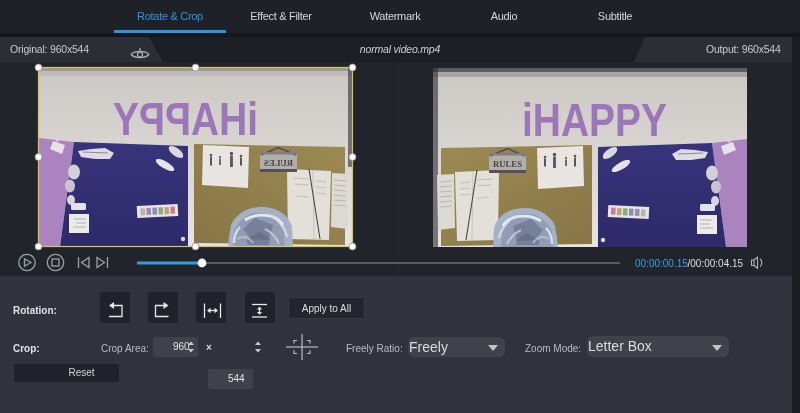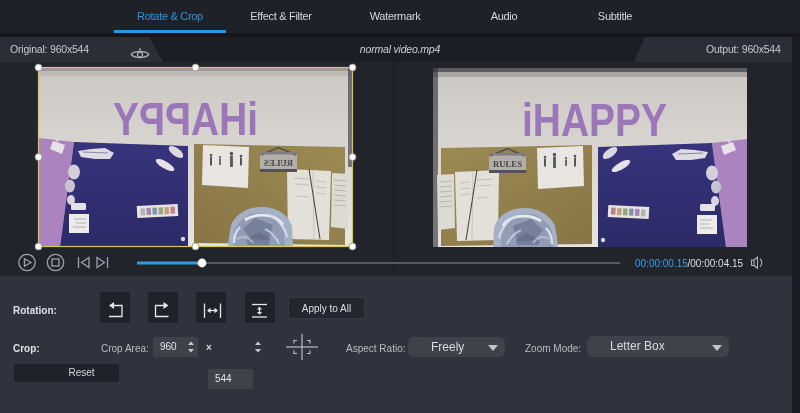--- a/index.html
+++ b/index.html
@@ -26,24 +26,24 @@
   #vdivider{left:393px;top:62px;width:1px;height:214px;background:#1a1c23;}
   #rightedge{left:792px;top:37px;width:8px;height:376px;background:#1a1c22;}
   
   #panel{left:0;top:276px;width:800px;height:137px;background:#30333d;}
   .blabel{position:absolute;font-size:10px;font-weight:bold;color:#dfe1e5;}
   .glabel{position:absolute;font-size:10px;color:#b9bcc3;}
   .iconbtn{position:absolute;top:292px;width:30px;height:31px;background:#1f222a;border-radius:2px;}
   #applyall{position:absolute;left:288px;top:297px;width:77px;height:22px;background:#23262f;border:1px solid #363a44;box-sizing:border-box;
             border-radius:2px;color:#dcdee2;font-size:10px;text-align:center;line-height:22px;}
   .numbox{position:absolute;top:337px;width:45px;height:20px;background:#3f424b;border-radius:2px;
-          color:#e3e5e9;font-size:10px;line-height:20px;padding-left:7px;box-sizing:border-box;}
+          color:#e3e5e9;font-size:10px;line-height:20px;padding-left:20px;box-sizing:border-box;}
   .spin{position:absolute;top:337px;width:14px;height:20px;}
-  .dd{position:absolute;background:#3f424b;border-radius:6px;color:#d9dbdf;font-size:12px;
-      line-height:20px;padding-left:23px;box-sizing:border-box;}
+  .dd{position:absolute;background:#3f424b;border-radius:6px;color:#d9dbdf;font-size:14px;
+      line-height:20px;padding-left:1px;box-sizing:border-box;}
   #reset{position:absolute;left:14px;top:364px;width:75px;height:18px;background:#1f222a;
          border-radius:2px;color:#d3d5d9;font-size:10px;text-align:center;line-height:18px;padding-left:30px;}
 </style>
 </head>
 <body>
   <div class="abs" id="tabbar"></div>
   <div class="tab" id="tab1" style="left:170px;">Rotate &amp; Crop</div>
   <div class="tab" style="left:281px;">Effect &amp; Filter</div>
   <div class="tab" style="left:395px;">Watermark</div>
   <div class="tab" style="left:504px;">Audio</div>
@@ -356,21 +356,21 @@
   <svg class="abs" style="left:284px;top:333px;" width="36" height="28" viewBox="0 0 36 28">
     <g stroke="#b9bdc4" stroke-width="1.2" fill="none">
       <path d="M2 14 L34 14"></path>
       <path d="M18 1 L18 27"></path>
       <path d="M13 7.5 L10 7.5 L10 10.5"></path>
       <path d="M23 7.5 L26 7.5 L26 10.5"></path>
       <path d="M13 20.5 L10 20.5 L10 17.5"></path>
       <path d="M23 20.5 L26 20.5 L26 17.5"></path>
     </g>
   </svg>
-  <div class="glabel" style="left:346px;top:343px;">Aspect Ratio:</div>
+  <div class="glabel" style="left:346px;top:343px;">Freely Ratio:</div>
   <div class="dd" style="left:408px;top:337px;width:97px;height:20px;">Freely</div>
   <svg class="abs" style="left:487px;top:344px;" width="12" height="8" viewBox="0 0 12 8">
     <path d="M1 1 L11 1 L6 7 Z" fill="#c2c5cb"></path>
   </svg>
   <div class="glabel" style="left:525px;top:343px;">Zoom Mode:</div>
   <div class="dd" style="left:587px;top:336px;width:142px;height:21px;">Letter Box</div>
   <svg class="abs" style="left:711px;top:344px;" width="12" height="8" viewBox="0 0 12 8">
     <path d="M1 1 L11 1 L6 7 Z" fill="#c2c5cb"></path>
   </svg>
   <div id="reset">Reset</div>

